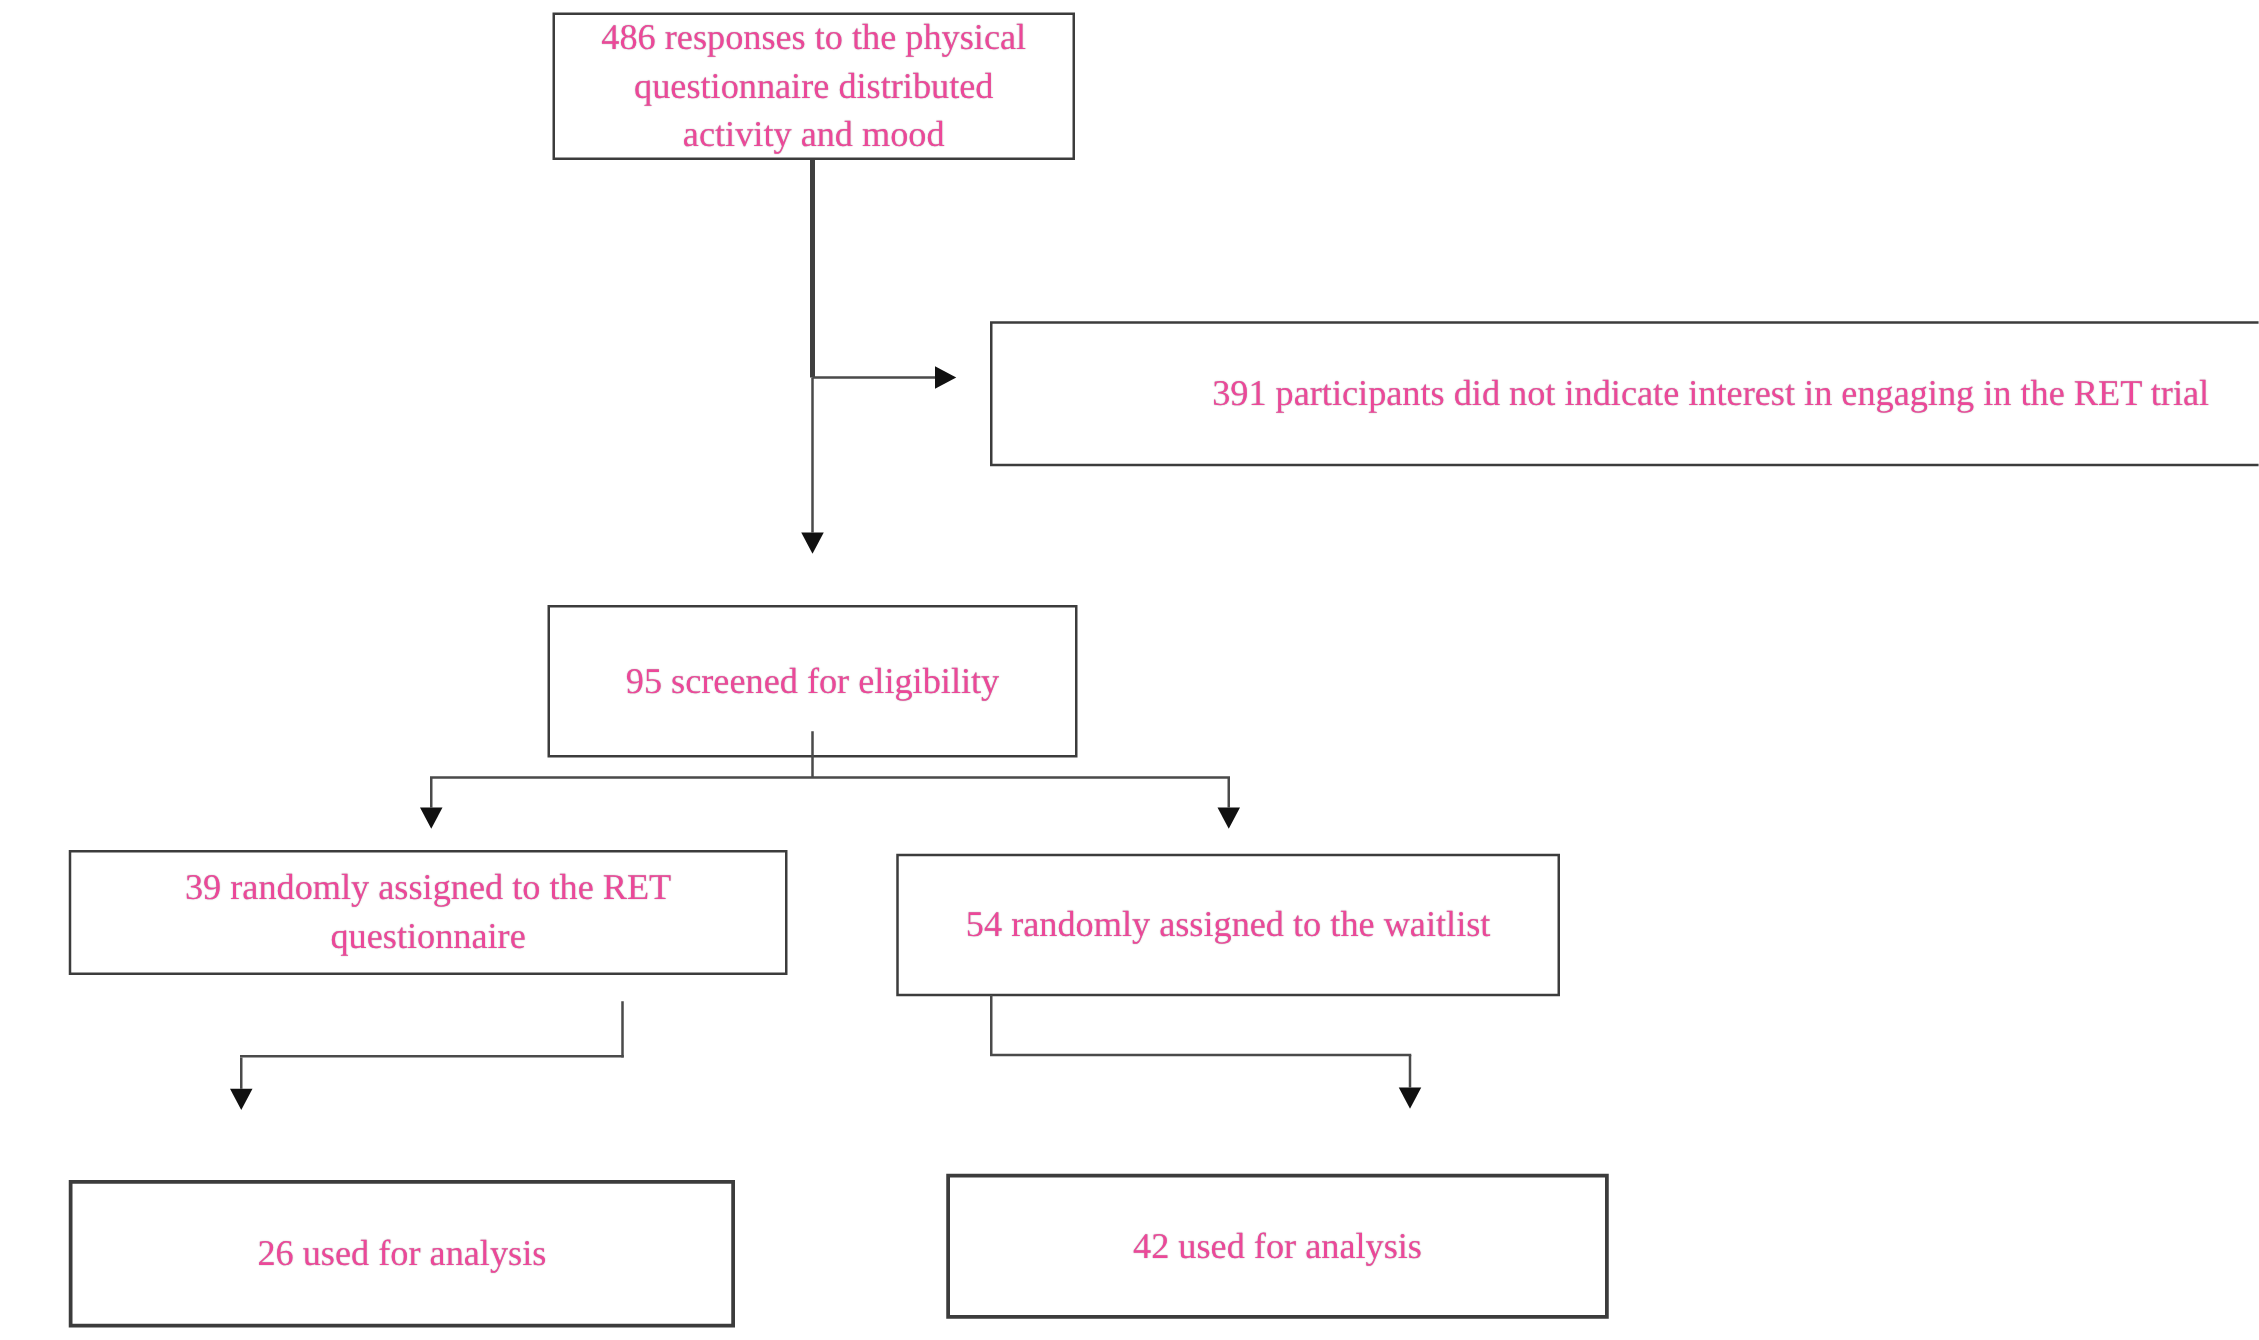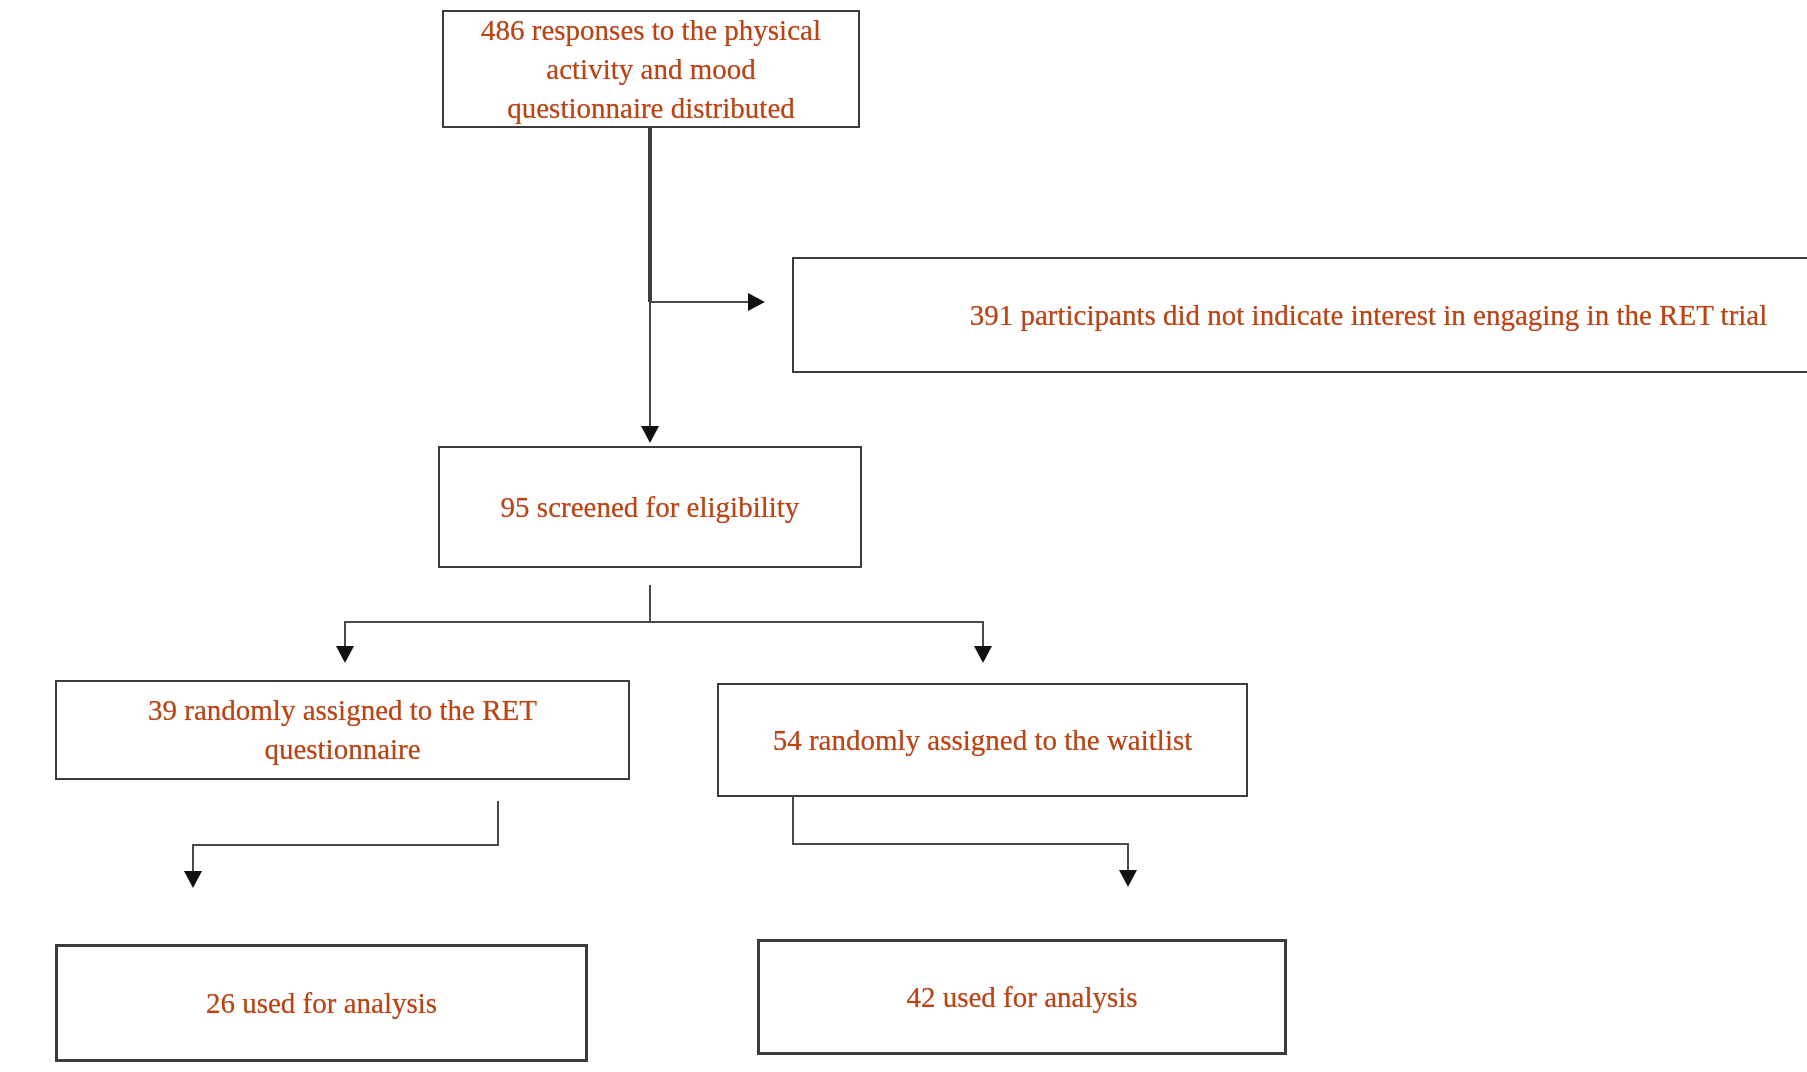--- a/index.html
+++ b/index.html
@@ -7,21 +7,21 @@
     padding: 0;
     background: #ffffff;
   }
   .canvas {
     position: relative;
     width: 1807px;
     height: 1072px;
     background: #ffffff;
     overflow: hidden;
     font-family: "Liberation Serif", "DejaVu Serif", serif;
-    color: #c2410c;
+    color: #ec4899;
   }
   .node {
     position: absolute;
     background: #ffffff;
     border: 2px solid #3c3c3c;
     display: flex;
     flex-direction: column;
     justify-content: center;
     align-items: center;
     text-align: center;
@@ -52,37 +52,37 @@
     border-left: 17px solid #111111;
   }
 </style>
 </head>
 <body>
 
 <div class="canvas">
 
   <div class="node" style="left:442px; top:10px; width:418px; height:118px;">
     <div class="ln">486 responses to the physical</div>
+    <div class="ln">questionnaire distributed</div>
     <div class="ln">activity and mood</div>
-    <div class="ln">questionnaire distributed</div>
   </div>
 
   <div class="cline thick" style="left:648px; top:128px; width:4px; height:174px;"></div>
 
   <div class="cline" style="left:650px; top:301px; width:100px; height:2px;"></div>
   <div class="arr-right" style="left:748px; top:293px;"></div>
 
   <div class="node" style="left:792px; top:257px; width:1153px; height:116px;">
     <div class="ln">391 participants did not indicate interest in engaging in the RET trial</div>
   </div>
 
   <div class="cline" style="left:649px; top:302px; width:2px; height:124px;"></div>
   <div class="arr-down" style="left:641px; top:426px;"></div>
 
-  <div class="node" style="left:438px; top:446px; width:424px; height:122px;">
+  <div class="node" style="left:438px; top:484px; width:424px; height:122px;">
     <div class="ln">95 screened for eligibility</div>
   </div>
 
   <div class="cline" style="left:649px; top:585px; width:2px; height:37px;"></div>
   <div class="cline" style="left:344px; top:621px; width:640px; height:2px;"></div>
   <div class="cline" style="left:344px; top:622px; width:2px; height:24px;"></div>
   <div class="arr-down" style="left:336px; top:646px;"></div>
   <div class="cline" style="left:982px; top:622px; width:2px; height:24px;"></div>
   <div class="arr-down" style="left:974px; top:646px;"></div>
 

